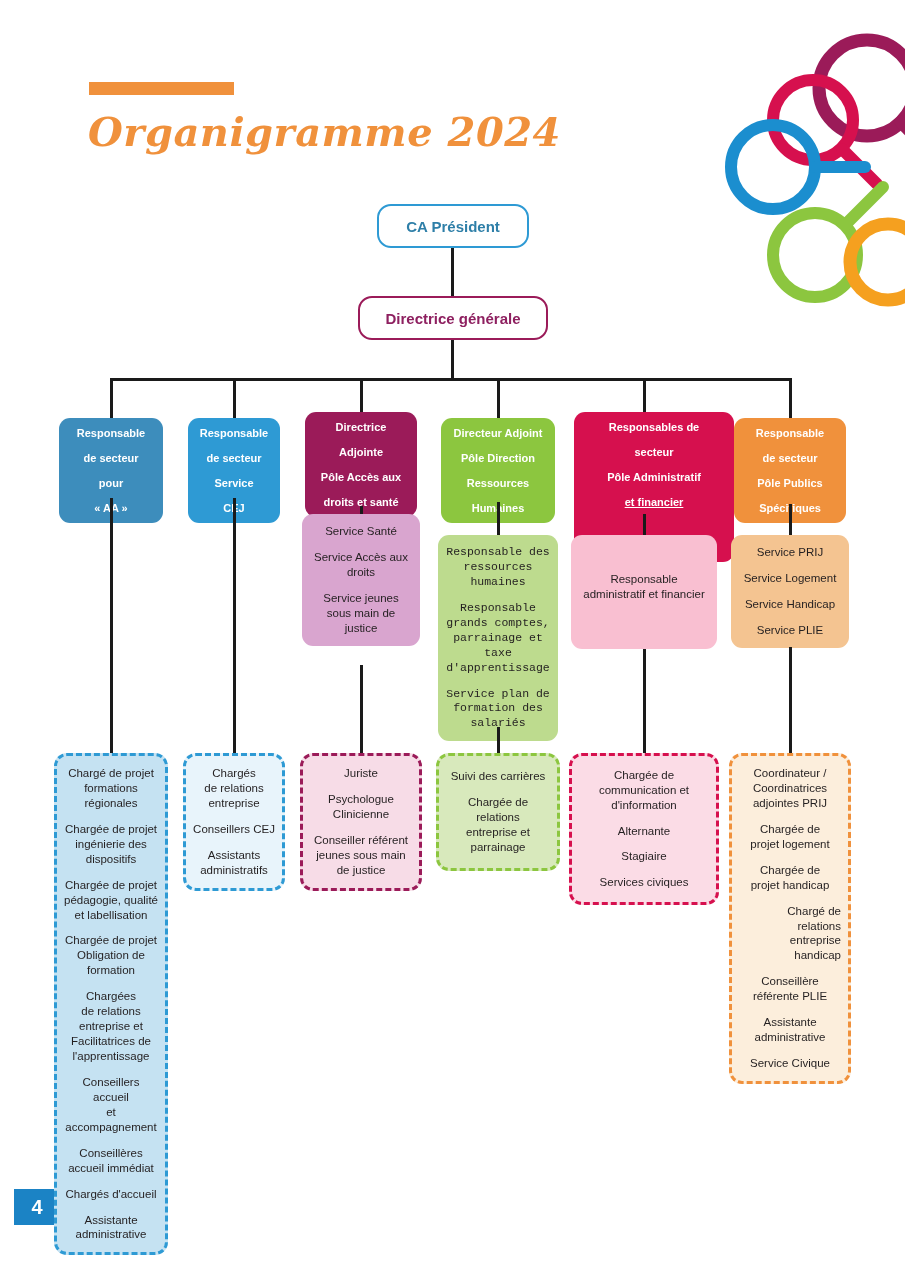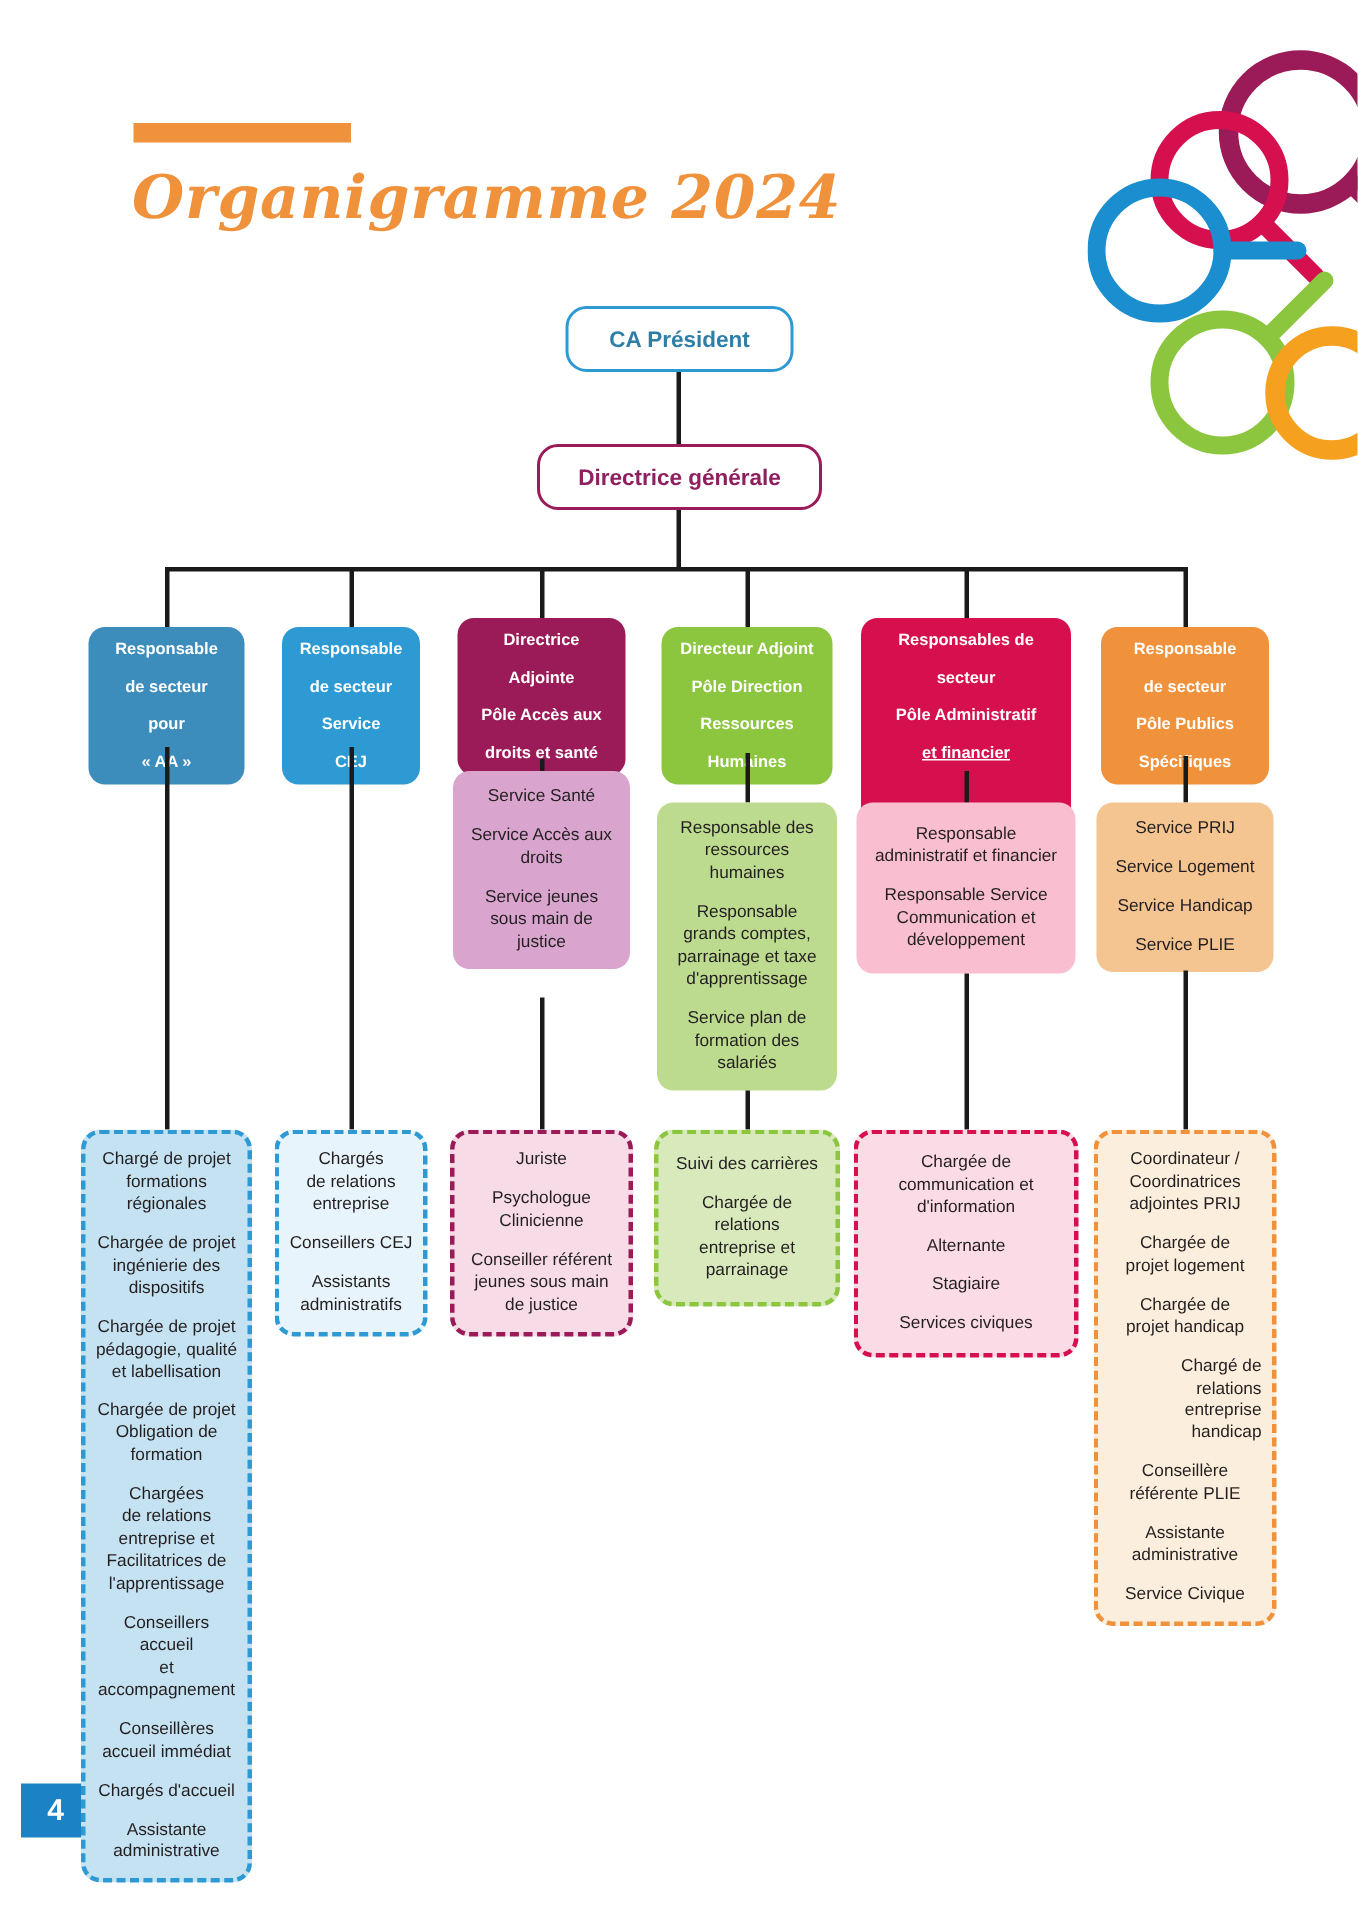--- a/index.html
+++ b/index.html
@@ -274,21 +274,21 @@
       <div class="gap"></div>
       <div class="grp" style="width: 100%;">
         <div class="line">Ressources</div>
       </div>
       <div class="gap"></div>
       <div class="grp" style="width: 100%;">
         <div class="line">Humaines</div>
       </div>
     </div>
     <div class="conn vline" style="left: 497px; top: 502px; width: 3px; height: 33px;"></div>
-    <div class="node node-mid" style="left: 438px; top: 535px; width: 120px; min-height: 192px; background: rgb(189, 219, 142);">
+    <div class="node node-mid" style="left: 438px; top: 535px; width: 120px; min-height: 192px; background: rgb(189, 219, 142); font-family: Liberation Mono, monospace;">
       <div class="grp" style="width: 100%;">
         <div class="line">Responsable des</div>
         <div class="line">ressources</div>
         <div class="line">humaines</div>
       </div>
       <div class="gap"></div>
       <div class="grp" style="width: 100%;">
         <div class="line">Responsable</div>
         <div class="line">grands comptes,</div>
         <div class="line">parrainage et taxe</div>
@@ -308,21 +308,21 @@
       </div>
       <div class="gap"></div>
       <div class="grp" style="width: 100%;">
         <div class="line">Chargée de</div>
         <div class="line">relations</div>
         <div class="line">entreprise et</div>
         <div class="line">parrainage</div>
       </div>
     </div>
     <div class="conn vline" style="left: 643px; top: 378px; width: 3px; height: 34px;"></div>
-    <div class="node node-head" style="left: 574px; top: 412px; width: 140px; min-height: 102px; background: rgb(214, 16, 78); justify-content: flex-end;">
+    <div class="node node-head" style="left: 574px; top: 412px; width: 160px; min-height: 102px; background: rgb(214, 16, 78); justify-content: flex-end;">
       <div class="grp" style="width: 100%;">
         <div class="line">Responsables de</div>
       </div>
       <div class="gap"></div>
       <div class="grp" style="width: 100%;">
         <div class="line">secteur</div>
       </div>
       <div class="gap"></div>
       <div class="grp" style="width: 100%;">
         <div class="line">Pôle Administratif</div>
@@ -340,25 +340,20 @@
         <div class="line">Pôle Communication</div>
       </div>
     </div>
     <div class="conn vline" style="left: 643px; top: 514px; width: 3px; height: 21px;"></div>
     <div class="node node-mid" style="left: 571px; top: 535px; width: 146px; min-height: 114px; background: rgb(249, 191, 209);">
       <div class="grp" style="width: 100%;">
         <div class="line">Responsable</div>
         <div class="line">administratif et financier</div>
       </div>
       <div class="gap"></div>
-      <div class="grp" style="width: 100%;">
-        <div class="line">Responsable Service</div>
-        <div class="line">Communication et</div>
-        <div class="line">développement</div>
-      </div>
     </div>
     <div class="conn vline" style="left: 643px; top: 649px; width: 3px; height: 104px;"></div>
     <div class="node node-leaf" style="left: 569px; top: 753px; width: 150px; min-height: 152px; background: rgb(251, 220, 230); border-color: rgb(214, 16, 78);">
       <div class="grp" style="width: 100%;">
         <div class="line">Chargée de</div>
         <div class="line">communication et</div>
         <div class="line">d'information</div>
       </div>
       <div class="gap"></div>
       <div class="grp" style="width: 100%;">

